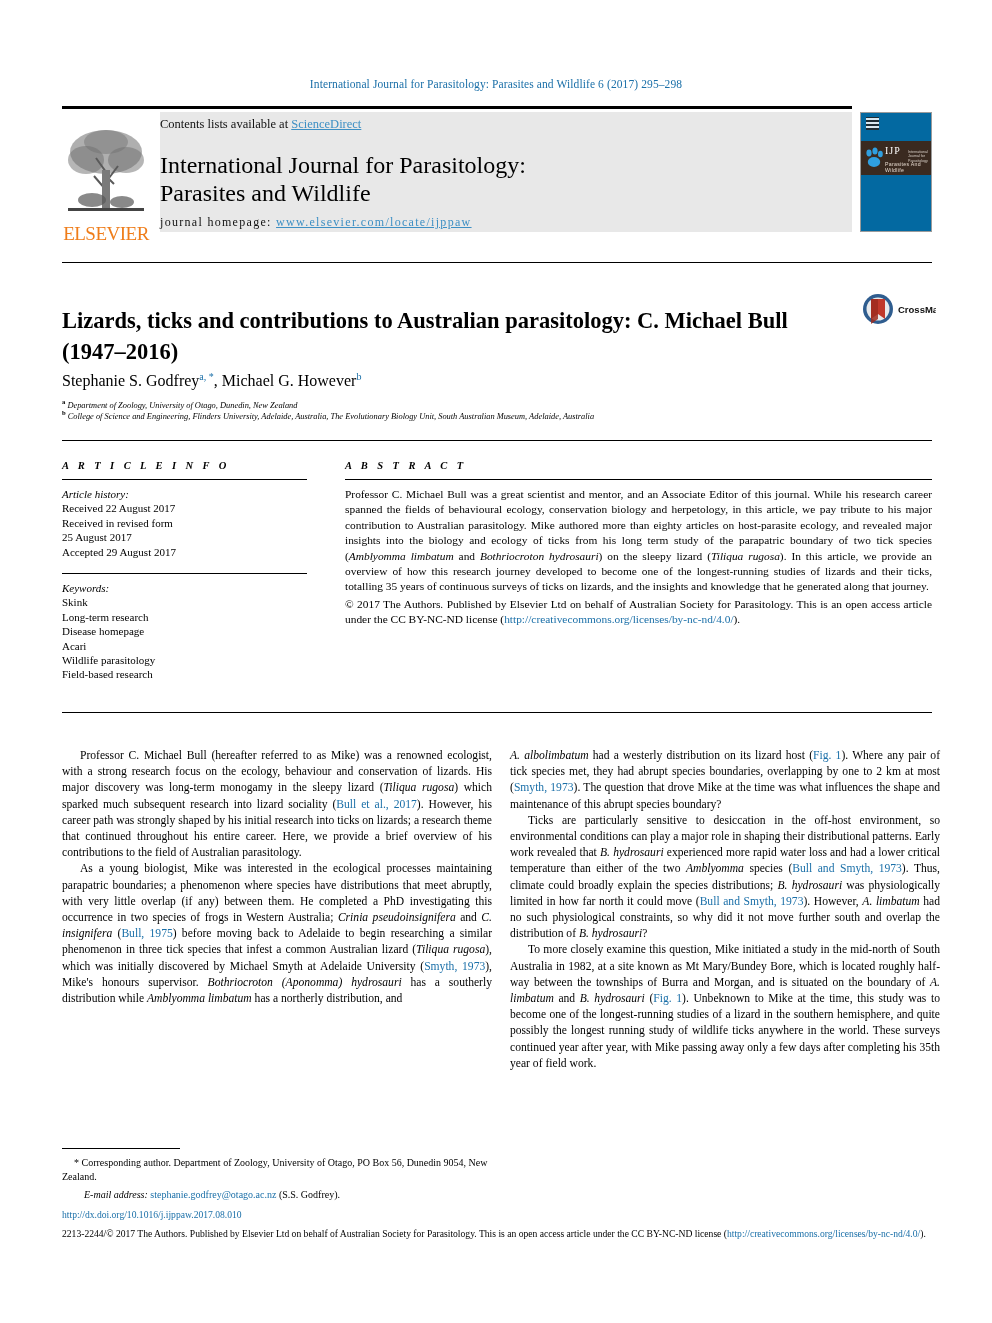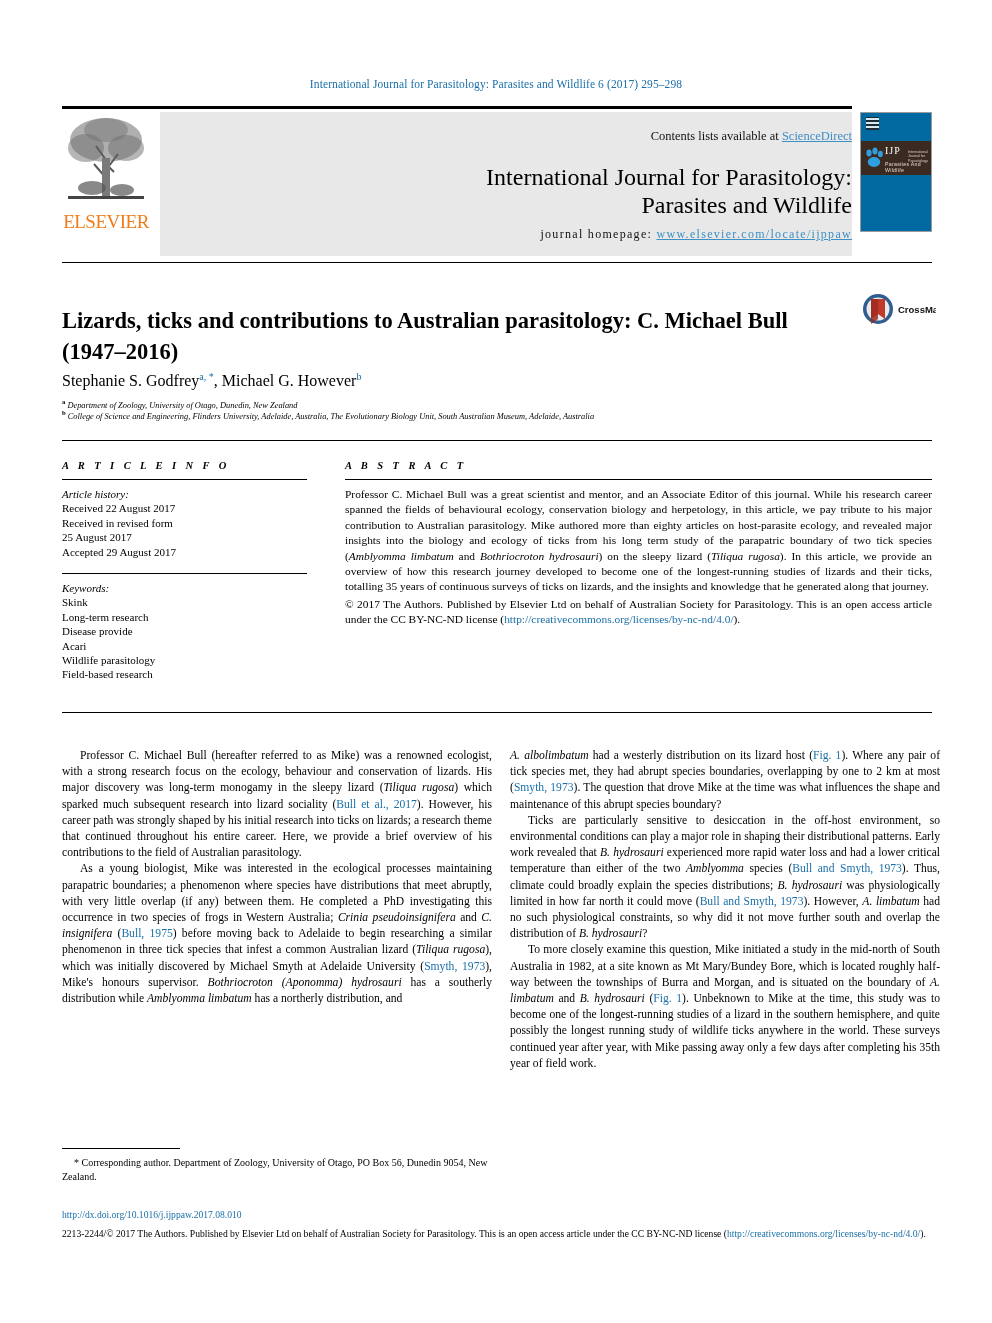--- a/index.html
+++ b/index.html
@@ -46,21 +46,21 @@
   .masthead-rule {
     position: absolute;
     top: 0;
     left: 0;
     width: 790px;
     height: 3px;
     background: #000;
   }
   .elsevier-logo {
     position: absolute;
-    top: 6px;
+    top: 18px;
     left: 0;
     width: 88px;
     height: 120px;
   }
   .elsevier-tree {
     width: 88px;
     height: 92px;
     display: block;
   }
   .elsevier-word {
@@ -73,25 +73,25 @@
     font-size: 19px;
     letter-spacing: -0.5px;
     color: #ef7d1a;
     line-height: 20px;
   }
   .journal-box {
     position: absolute;
     top: 6px;
     left: 98px;
     width: 692px;
-    height: 144px;
+    height: 120px;
     background: #e8e8e8;
-    text-align: right;
+    text-align: left;
     box-sizing: border-box;
-    padding-top: 16px;
+    padding-top: 4px;
   }
   .contents-line {
     font-size: 12.5px;
     color: #111;
     line-height: 17px;
   }
   .contents-line .sd {
     color: #3d8fc4;
   }
   .journal-title {
@@ -427,21 +427,21 @@
       <div>Received 22 August 2017</div>
       <div>Received in revised form</div>
       <div>25 August 2017</div>
       <div>Accepted 29 August 2017</div>
     </div>
     <div class="thin-rule" style="margin-top:14px;"></div>
     <div class="info-block">
       <div class="lead">Keywords:</div>
       <div>Skink</div>
       <div>Long-term research</div>
-      <div>Disease provide</div>
+      <div>Disease homepage</div>
       <div>Acari</div>
       <div>Wildlife parasitology</div>
       <div>Field-based research</div>
     </div>
   </div>
 
   <div class="abstract-col">
     <div class="sec-head">A B S T R A C T</div>
     <div class="thin-rule"></div>
     <div class="abstract-text">
@@ -457,20 +457,21 @@
 
   <div class="body-col col-right">
     <p style="text-indent:0"><span class="ital">A. albolimbatum</span><span> had a westerly distribution on its lizard host (</span><a class="lnk" href="#">Fig. 1</a><span>). Where any pair of tick species met, they had abrupt species boundaries, overlapping by one to 2 km at most (</span><a class="lnk" href="#">Smyth, 1973</a><span>). The question that drove Mike at the time was what influences the shape and maintenance of this abrupt species boundary?</span></p>
     <p><span>Ticks are particularly sensitive to desiccation in the off-host environment, so environmental conditions can play a major role in shaping their distributional patterns. Early work revealed that </span><span class="ital">B. hydrosauri</span><span> experienced more rapid water loss and had a lower critical temperature than either of the two </span><span class="ital">Amblyomma</span><span> species (</span><a class="lnk" href="#">Bull and Smyth, 1973</a><span>). Thus, climate could broadly explain the species distributions; </span><span class="ital">B. hydrosauri</span><span> was physiologically limited in how far north it could move (</span><a class="lnk" href="#">Bull and Smyth, 1973</a><span>). However, </span><span class="ital">A. limbatum</span><span> had no such physiological constraints, so why did it not move further south and overlap the distribution of </span><span class="ital">B. hydrosauri</span><span>?</span></p>
     <p><span>To more closely examine this question, Mike initiated a study in the mid-north of South Australia in 1982, at a site known as Mt Mary/Bundey Bore, which is located roughly half-way between the townships of Burra and Morgan, and is situated on the boundary of </span><span class="ital">A. limbatum</span><span> and </span><span class="ital">B. hydrosauri</span><span> (</span><a class="lnk" href="#">Fig. 1</a><span>). Unbeknown to Mike at the time, this study was to become one of the longest-running studies of a lizard in the southern hemisphere, and quite possibly the longest running study of wildlife ticks anywhere in the world. These surveys continued year after year, with Mike passing away only a few days after completing his 35th year of field work.</span></p>
   </div>
 
   <div class="footnote">
     <div class="footnote-rule"></div>
     <p class="corr"><span>*</span><span> Corresponding author. Department of Zoology, University of Otago, PO Box 56, Dunedin 9054, New Zealand.</span></p>
+    <p class="email"><span class="ital">E-mail address:</span> <a class="lnk" href="#">stephanie.godfrey@otago.ac.nz</a><span> (S.S. Godfrey).</span></p>
   </div>
 
   <div class="footer">
     <a class="doi lnk" href="#">http://dx.doi.org/10.1016/j.ijppaw.2017.08.010</a>
     <span class="legal"><span>2213-2244/© 2017 The Authors. Published by Elsevier Ltd on behalf of Australian Society for Parasitology. This is an open access article under the CC BY-NC-ND license (</span><a class="lnk" href="#">http://creativecommons.org/licenses/by-nc-nd/4.0/</a><span>).</span></span>
   </div>
 
 </div>
 
 </body></html>

